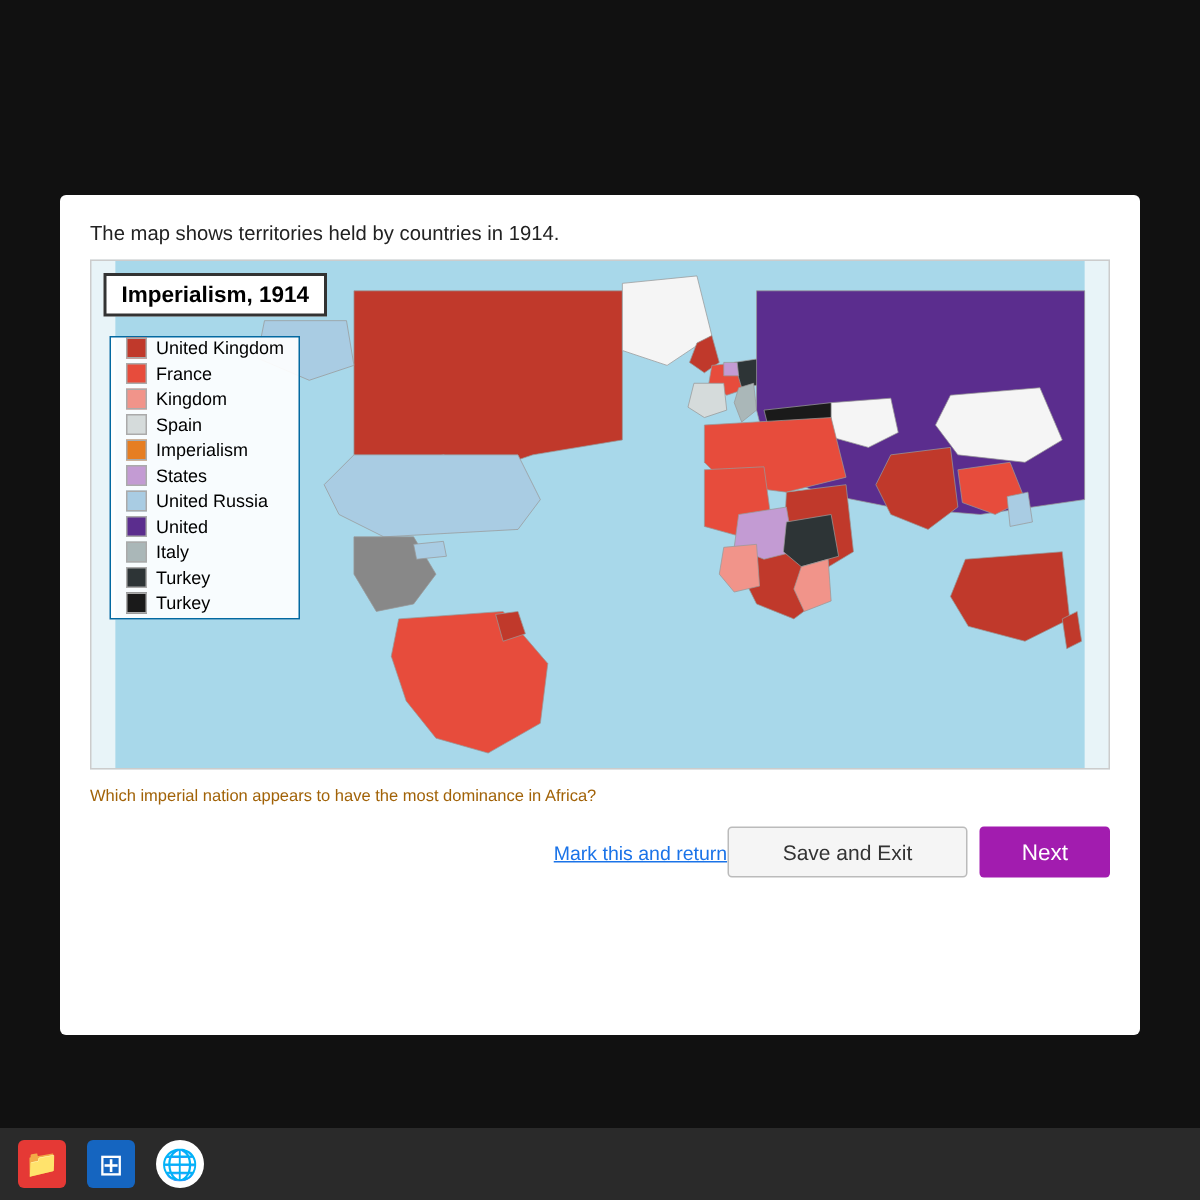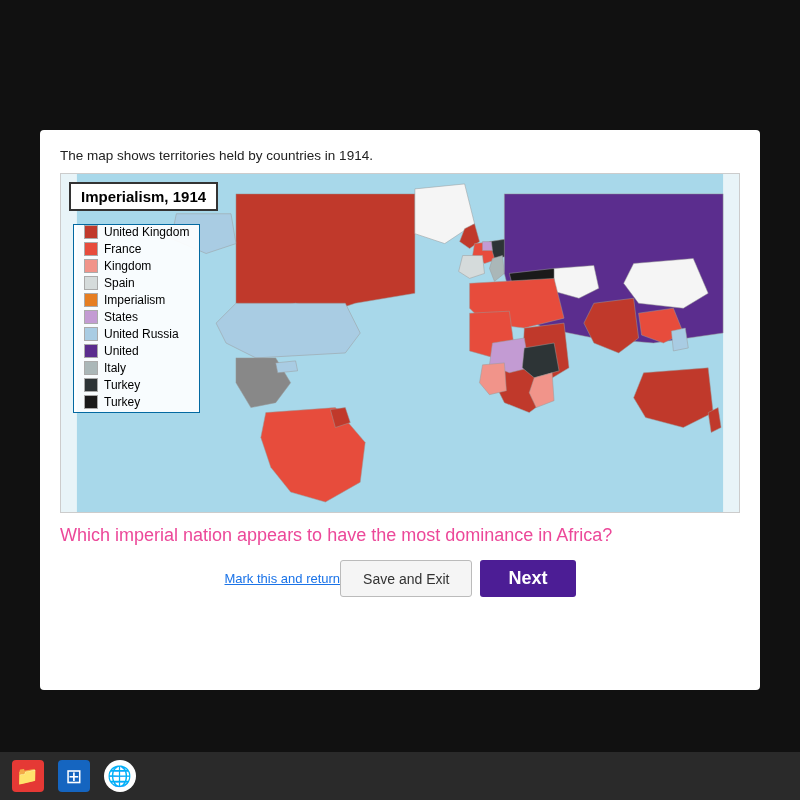--- a/index.html
+++ b/index.html
@@ -69,55 +69,55 @@
       flex-shrink: 0;
       border: 1px solid #aaa;
     }
     
     .map-svg {
       position: absolute;
       top: 0; left: 0;
       width: 100%; height: 100%;
     }
     .question-text {
-      font-size: 18px;
-      color: #ec4899;
+      font-size: 11px;
+      color: #a16207;
       margin-top: 12px;
       margin-bottom: 14px;
     }
     .bottom-row {
       display: flex;
       align-items: center;
-      justify-content: center;
+      justify-content: flex-end;
     }
     .mark-link {
       color: #1a73e8;
       font-size: 13px;
       text-decoration: underline;
       cursor: pointer;
     }
     .btn-group {
       display: flex;
       gap: 8px;
     }
     .btn-save {
       background: #f5f5f5;
       border: 1px solid #bbb;
       color: #333;
       font-size: 14px;
-      padding: 8px 22px;
+      padding: 8px 36px;
       cursor: pointer;
       border-radius: 3px;
     }
     .btn-next {
-      background: #4c1d95;
+      background: #a21caf;
       border: none;
       color: #fff;
-      font-size: 18px;
-      font-weight: bold;
+      font-size: 15px;
+      font-weight: normal;
       padding: 8px 28px;
       cursor: pointer;
       border-radius: 3px;
     }
     
     .taskbar {
       position: absolute;
       bottom: 0;
       left: 0;
       width: 800px;

